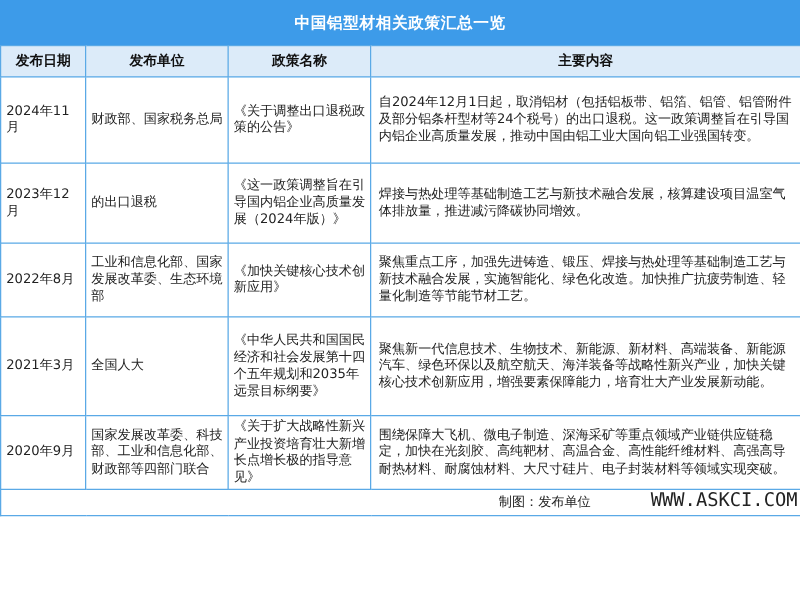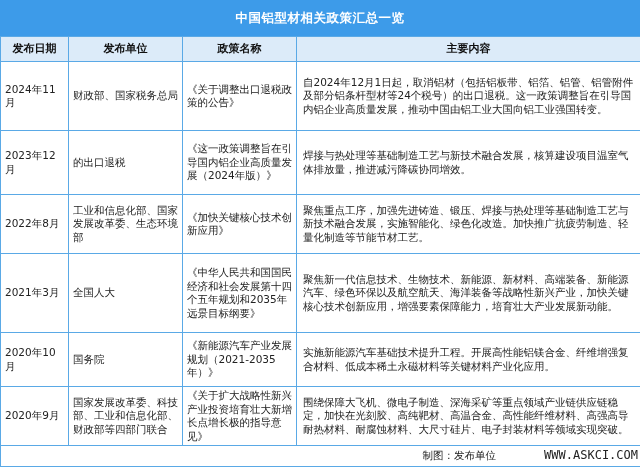--- a/index.html
+++ b/index.html
@@ -15,21 +15,21 @@
   td { background: #ffffff; }
   td.content { padding: 0 6px; }
   .r1 td { height: 68px; }
   .r2 td { height: 63px; }
   .r3 td { height: 58px; }
   .r4 td { height: 78px; }
   .r5 td { height: 53px; }
   .r6 td { height: 58px; }
   .footer td { height: 20px; text-align: right; font-size: 10.5px; padding-right: 2px;
                font-family: "DejaVu Sans", sans-serif; }
-  .footer .mono { font-family: "DejaVu Sans Mono", monospace; font-size: 12px; padding-left: 48px; }
+  .footer .mono { font-family: "DejaVu Sans Mono", monospace; font-size: 15px; padding-left: 48px; }
 </style>
 </head>
 <body>
 
 <div class="wrap">
   <div class="title-bar">中国铝型材相关政策汇总一览</div>
   <table>
     <colgroup>
       <col style="width:68px">
       <col style="width:114px">
@@ -62,26 +62,20 @@
         <td>工业和信息化部、国家发展改革委、生态环境部</td>
         <td>《加快关键核心技术创新应用》</td>
         <td class="content">聚焦重点工序，加强先进铸造、锻压、焊接与热处理等基础制造工艺与新技术融合发展，实施智能化、绿色化改造。加快推广抗疲劳制造、轻量化制造等节能节材工艺。</td>
       </tr>
       <tr class="r4">
         <td>2021年3月</td>
         <td>全国人大</td>
         <td>《中华人民共和国国民经济和社会发展第十四个五年规划和2035年远景目标纲要》</td>
         <td class="content">聚焦新一代信息技术、生物技术、新能源、新材料、高端装备、新能源汽车、绿色环保以及航空航天、海洋装备等战略性新兴产业，加快关键核心技术创新应用，增强要素保障能力，培育壮大产业发展新动能。</td>
       </tr>
-      <tr class="r5">
-        <td>2020年10月</td>
-        <td>国务院</td>
-        <td>《新能源汽车产业发展规划（2021-2035年）》</td>
-        <td class="content">实施新能源汽车基础技术提升工程。开展高性能铝镁合金、纤维增强复合材料、低成本稀土永磁材料等关键材料产业化应用。</td>
-      </tr>
       <tr class="r6">
         <td>2020年9月</td>
         <td>国家发展改革委、科技部、工业和信息化部、财政部等四部门联合</td>
         <td>《关于扩大战略性新兴产业投资培育壮大新增长点增长极的指导意见》</td>
         <td class="content">围绕保障大飞机、微电子制造、深海采矿等重点领域产业链供应链稳定，加快在光刻胶、高纯靶材、高温合金、高性能纤维材料、高强高导耐热材料、耐腐蚀材料、大尺寸硅片、电子封装材料等领域实现突破。</td>
       </tr>
       <tr class="footer">
         <td colspan="4"><span>制图：发布单位</span><span class="mono">WWW.ASKCI.COM</span></td>
       </tr>
     </tbody>

